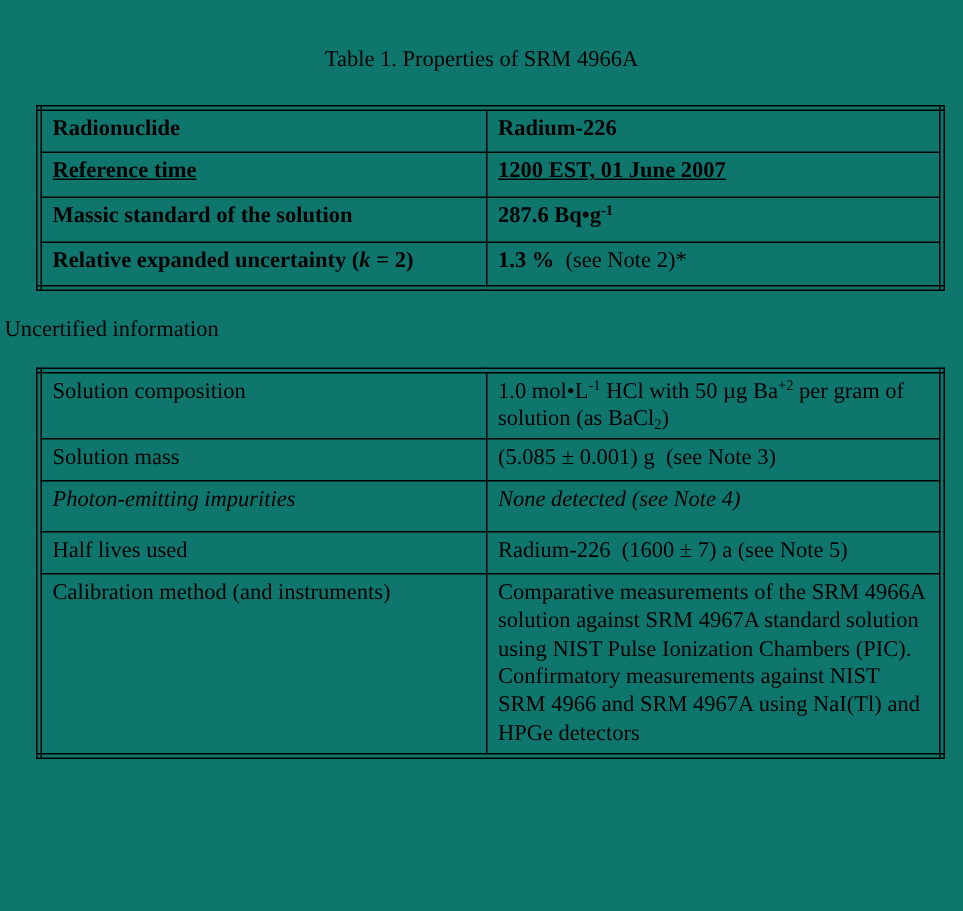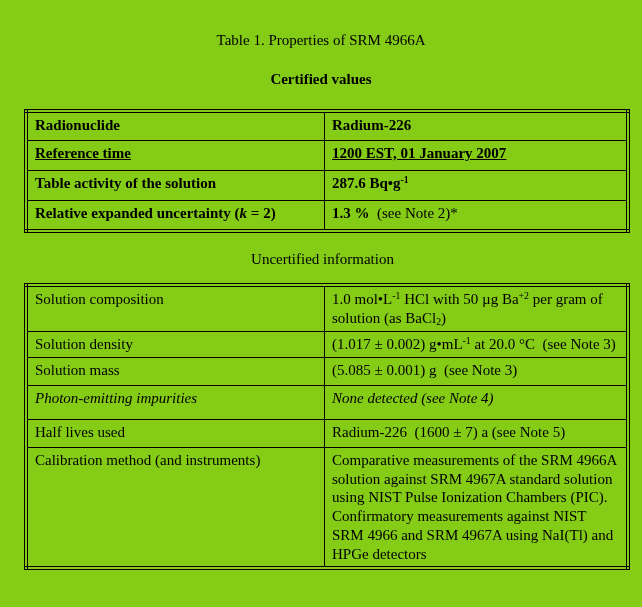--- a/index.html
+++ b/index.html
@@ -3,33 +3,32 @@
 <meta charset="utf-8">
 <style>
   html,body{margin:0;padding:0;background:#fff;}
   body{
     width:642px;height:607px;
     color:#000;
     font-family:"Liberation Serif", serif;
     font-size:15px;
     line-height:1.25;
   }
-  .page{width:642px;height:607px;overflow:hidden;background:#84cc16;}
+  .page{width:642px;height:607px;overflow:hidden;background:#0f766e;}
   .caption{
     margin:31px 0 0 0;
     text-align:center;
   }
   .heading-bold{
     margin:20px 0 0 0;
     text-align:center;
     font-weight:bold;
   }
   .heading-plain{
     margin:17px 0 0 3px;
-    text-align:center;
   }
   table.doc{
     border-collapse:collapse;
     table-layout:fixed;
     width:606px;
     margin:20px 14px 0 24px;
     border:4px double #000;
   }
   table.t2{margin-top:15px;}
   table.doc td{
@@ -44,54 +43,49 @@
   .b{font-weight:bold;}
   .i{font-style:italic;}
 </style>
 </head>
 <body>
 
 <div class="page">
 
   <div class="caption">Table 1. Properties of SRM 4966A</div>
 
-  <div class="heading-bold">Certified values</div>
 
   <table class="doc t1">
     <tbody>
       <tr style="height:30px;">
         <td class="lab"><span class="b">Radionuclide</span></td>
         <td class="val"><span class="b">Radium-226</span></td>
       </tr>
       <tr style="height:30px;text-decoration:underline;">
         <td class="lab"><span class="b">Reference time</span></td>
-        <td class="val"><span class="b">1200 EST, 01 January 2007</span></td>
+        <td class="val"><span class="b">1200 EST, 01 June 2007</span></td>
       </tr>
       <tr style="height:30px;">
-        <td class="lab"><span class="b">Table activity of the solution</span></td>
+        <td class="lab"><span class="b">Massic standard of the solution</span></td>
         <td class="val"><span class="b">287.6 Bq•g</span><span class="b sup">-1</span></td>
       </tr>
       <tr style="height:30px;">
         <td class="lab"><span class="b">Relative expanded uncertainty (</span><span class="b i">k</span><span class="b"> = 2)</span></td>
         <td class="val"><span class="b">1.3 %</span><span>  (see Note 2)*</span></td>
       </tr>
     </tbody>
   </table>
 
   <div class="heading-plain">Uncertified information</div>
 
   <table class="doc t2">
     <tbody>
       <tr style="height:39px;">
         <td class="lab"><span>Solution composition</span></td>
         <td class="val"><span>1.0 mol•L</span><span class="sup">-1</span><span> HCl with 50 µg Ba</span><span class="sup">+2</span><span> per gram of solution (as BaCl</span><span class="sub">2</span><span>)</span></td>
-      </tr>
-      <tr style="height:26px;">
-        <td class="lab"><span>Solution density</span></td>
-        <td class="val"><span>(1.017 ± 0.002) g•mL</span><span class="sup">-1</span><span> at 20.0 °C  (see Note 3)</span></td>
       </tr>
       <tr style="height:28px;">
         <td class="lab"><span>Solution mass</span></td>
         <td class="val"><span>(5.085 ± 0.001) g  (see Note 3)</span></td>
       </tr>
       <tr style="height:34px;font-style:italic;">
         <td class="lab"><span>Photon-emitting impurities</span></td>
         <td class="val"><span>None detected (see Note 4)</span></td>
       </tr>
       <tr style="height:28px;">

